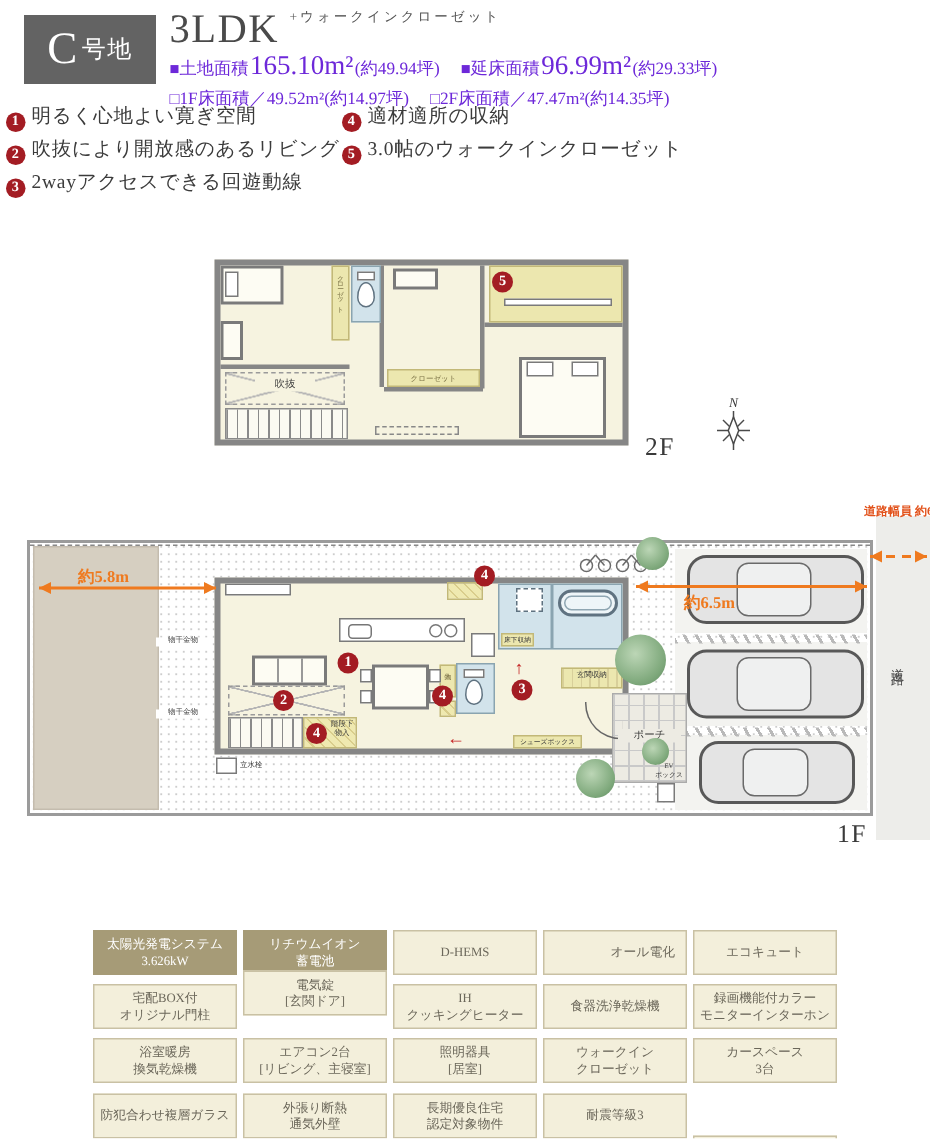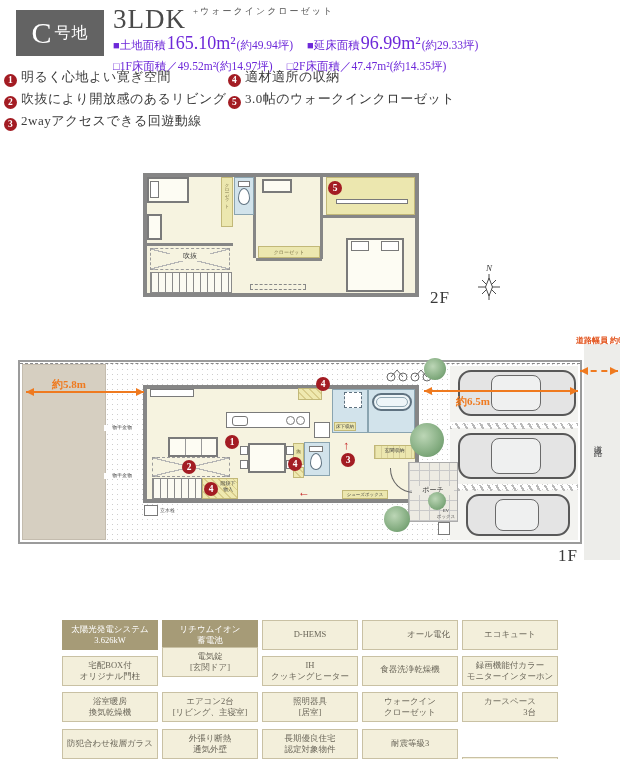--- a/index.html
+++ b/index.html
@@ -294,32 +294,32 @@
   <div class="cell hl" style="left:162px;top:620px;">リチウムイオン
 蓄電池</div>
   <div class="cell" style="left:362px;top:620px;padding-left:37px;">オール電化</div>
   <div class="cell" style="left:62px;top:656px;">宅配BOX付
 オリジナル門柱</div>
   <div class="cell" style="left:462px;top:620px;">エコキュート</div>
   <div class="cell" style="left:162px;top:647px;">電気錠
 [玄関ドア]</div>
   <div class="cell" style="left:262px;top:656px;">IH
 クッキングヒーター</div>
-  <div class="cell" style="left:362px;top:656px;font-family:Liberation Mono, monospace;">食器洗浄乾燥機</div>
+  <div class="cell" style="left:362px;top:656px;">食器洗浄乾燥機</div>
   <div class="cell" style="left:462px;top:656px;">録画機能付カラー
 モニターインターホン</div>
   <div class="cell" style="left:62px;top:692px;">浴室暖房
 換気乾燥機</div>
   <div class="cell" style="left:162px;top:692px;">エアコン2台
 [リビング、主寝室]</div>
   <div class="cell" style="left:262px;top:692px;">照明器具
 [居室]</div>
   <div class="cell" style="left:362px;top:692px;">ウォークイン
 クローゼット</div>
-  <div class="cell" style="left:462px;top:692px;text-align:right;">カースペース
+  <div class="cell" style="left:462px;top:692px;">カースペース
 3台</div>
   <div class="cell" style="left:62px;top:729px;">防犯合わせ複層ガラス</div>
   <div class="cell" style="left:162px;top:729px;">外張り断熱
 通気外壁</div>
   <div class="cell" style="left:262px;top:729px;">長期優良住宅
 認定対象物件</div>
   <div class="cell" style="left:362px;top:729px;">耐震等級3</div>
   <div class="cell" style="left:462px;top:729px;margin-top:28px;">住宅性能評価書</div>
 
 </div>

